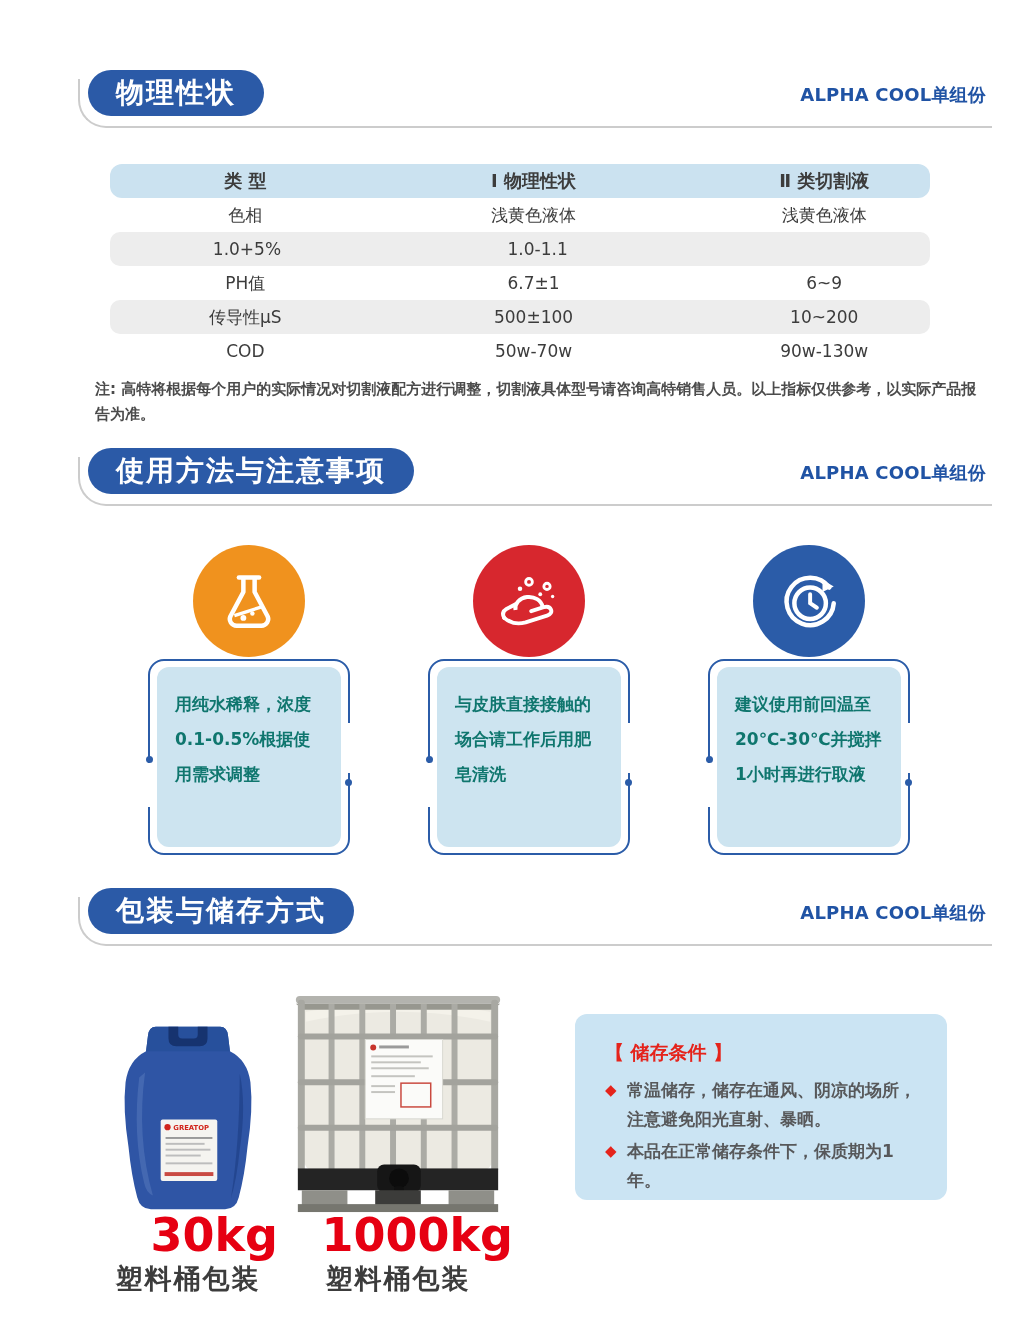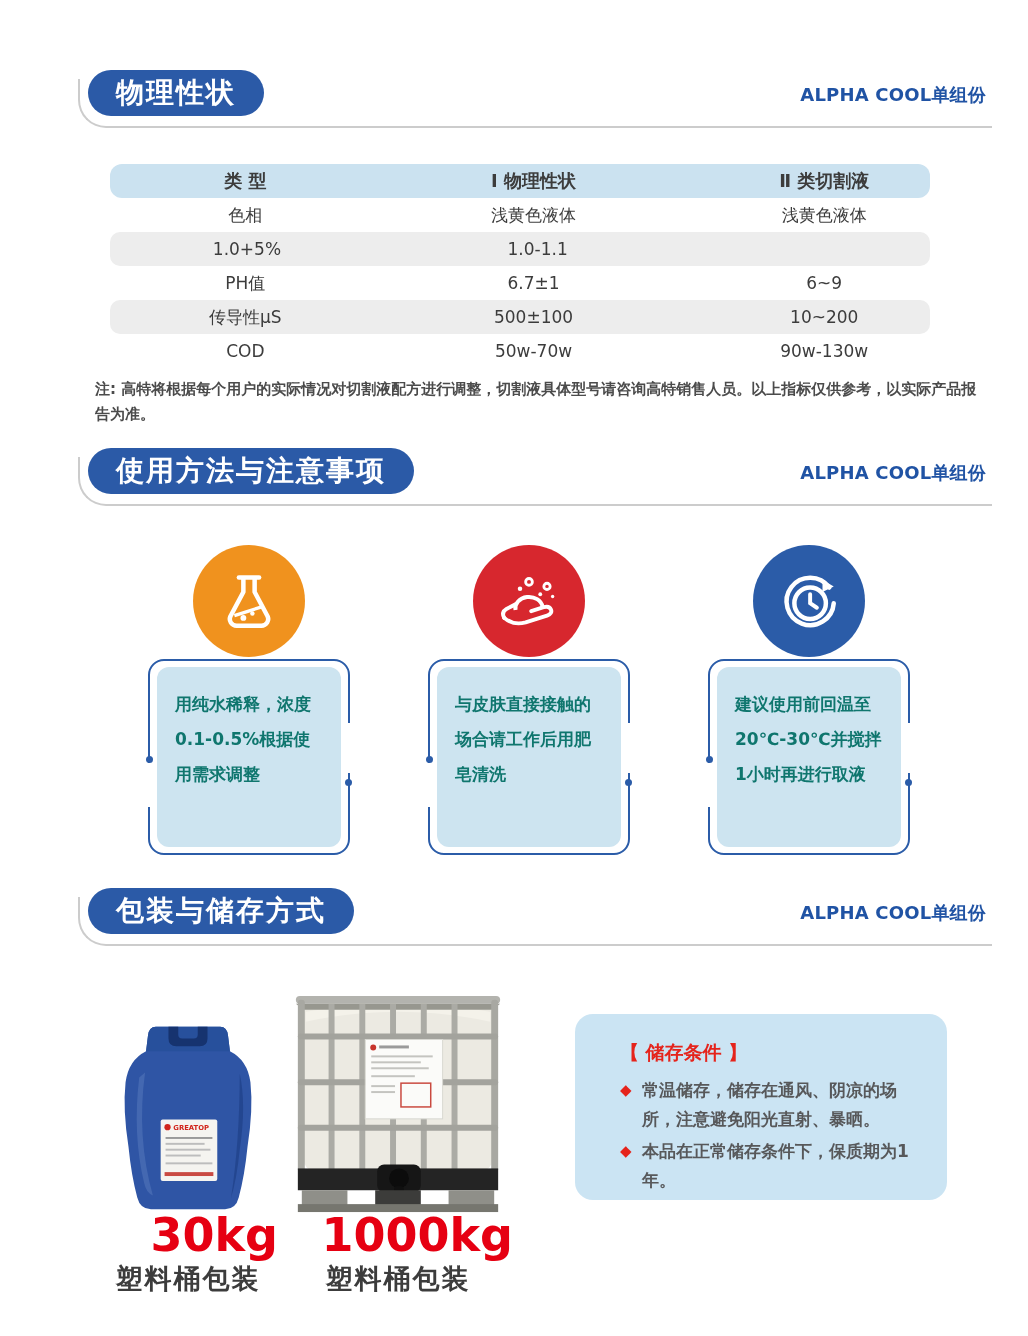--- a/index.html
+++ b/index.html
@@ -49,21 +49,21 @@
   .dot { position:absolute; width:7px; height:7px; border-radius:50%; background:#2B5CA8; }
   .dot-l { left:-4px; top:95px; } .dot-r { right:-4px; top:118px; }
 
   
   .product { position:absolute;text-align:center; }
   .prod-label { position:absolute; text-align:center; }
   .prod-weight { font-size:46px; font-weight:800; color:#E60012; line-height:52px;text-align:right; }
   .prod-type { font-size:27px; font-weight:800; color:#3c3c3c; line-height:36px; letter-spacing:2px; }
 
   .storage-box { position:absolute; left:575px; top:990px; width:372px; height:186px;
-                 background:#CBE4F3; border-radius:18px; padding:26px 26px 0 45px; }
+                 background:#CBE4F3; border-radius:12px; padding:26px 26px 0 30px; }
   .storage-title { color:#E5231B; font-size:19px; font-weight:800; margin-bottom:10px; }
   .storage-item { position:relative; padding-left:22px; font-size:17px; font-weight:700;
                   color:#57585A; line-height:29px; margin-bottom:3px; }
   .storage-item .diamond { position:absolute; left:0; top:0; color:#E5231B; font-size:15px; }
 </style>
 </head>
 <body>
 
 <div class="page">
 

